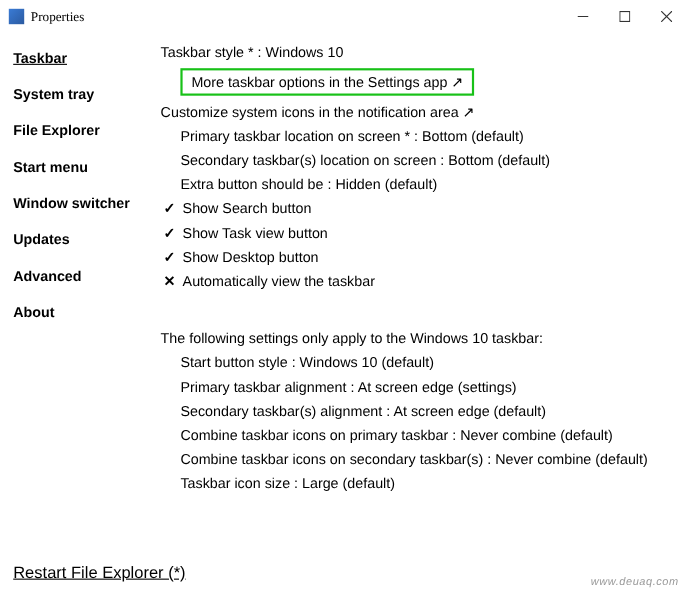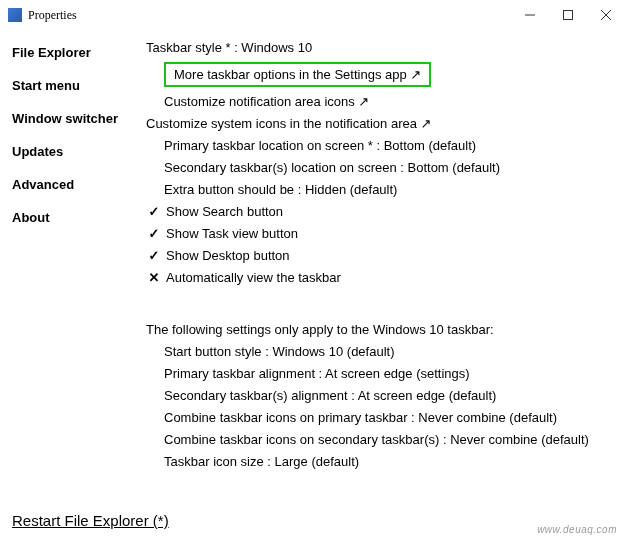--- a/index.html
+++ b/index.html
@@ -46,34 +46,35 @@
         <svg viewBox="0 0 10 10">
           <line x1="0" y1="0" x2="10" y2="10"></line>
           <line x1="10" y1="0" x2="0" y2="10"></line>
         </svg>
       </div>
   </div>
 </div>
 
 <div class="content">
   <div class="sidebar">
+    <div class="side-item active">Taskbar</div>
+    <div class="side-item">System tray</div>
     <div class="side-item">File Explorer</div>
     <div class="side-item">Start menu</div>
     <div class="side-item">Window switcher</div>
     <div class="side-item">Updates</div>
     <div class="side-item">Advanced</div>
     <div class="side-item">About</div>
   </div>
 
   <div class="main">
     <div class="row">Taskbar style * : Windows 10</div>
     <div class="row indent1">
       <span class="hl link">More taskbar options in the Settings app ↗</span>
     </div>
-    <div class="row link indent1">Customize notification area icons ↗</div>
     <div class="row link">Customize system icons in the notification area ↗</div>
     <div class="row indent1">Primary taskbar location on screen * : Bottom (default)</div>
     <div class="row indent1">Secondary taskbar(s) location on screen : Bottom (default)</div>
     <div class="row indent1">Extra button should be : Hidden (default)</div>
     <div class="row">
         <span class="chk">✓</span>
         <span>Show Search button</span>
       </div>
     <div class="row">
         <span class="chk">✓</span>

